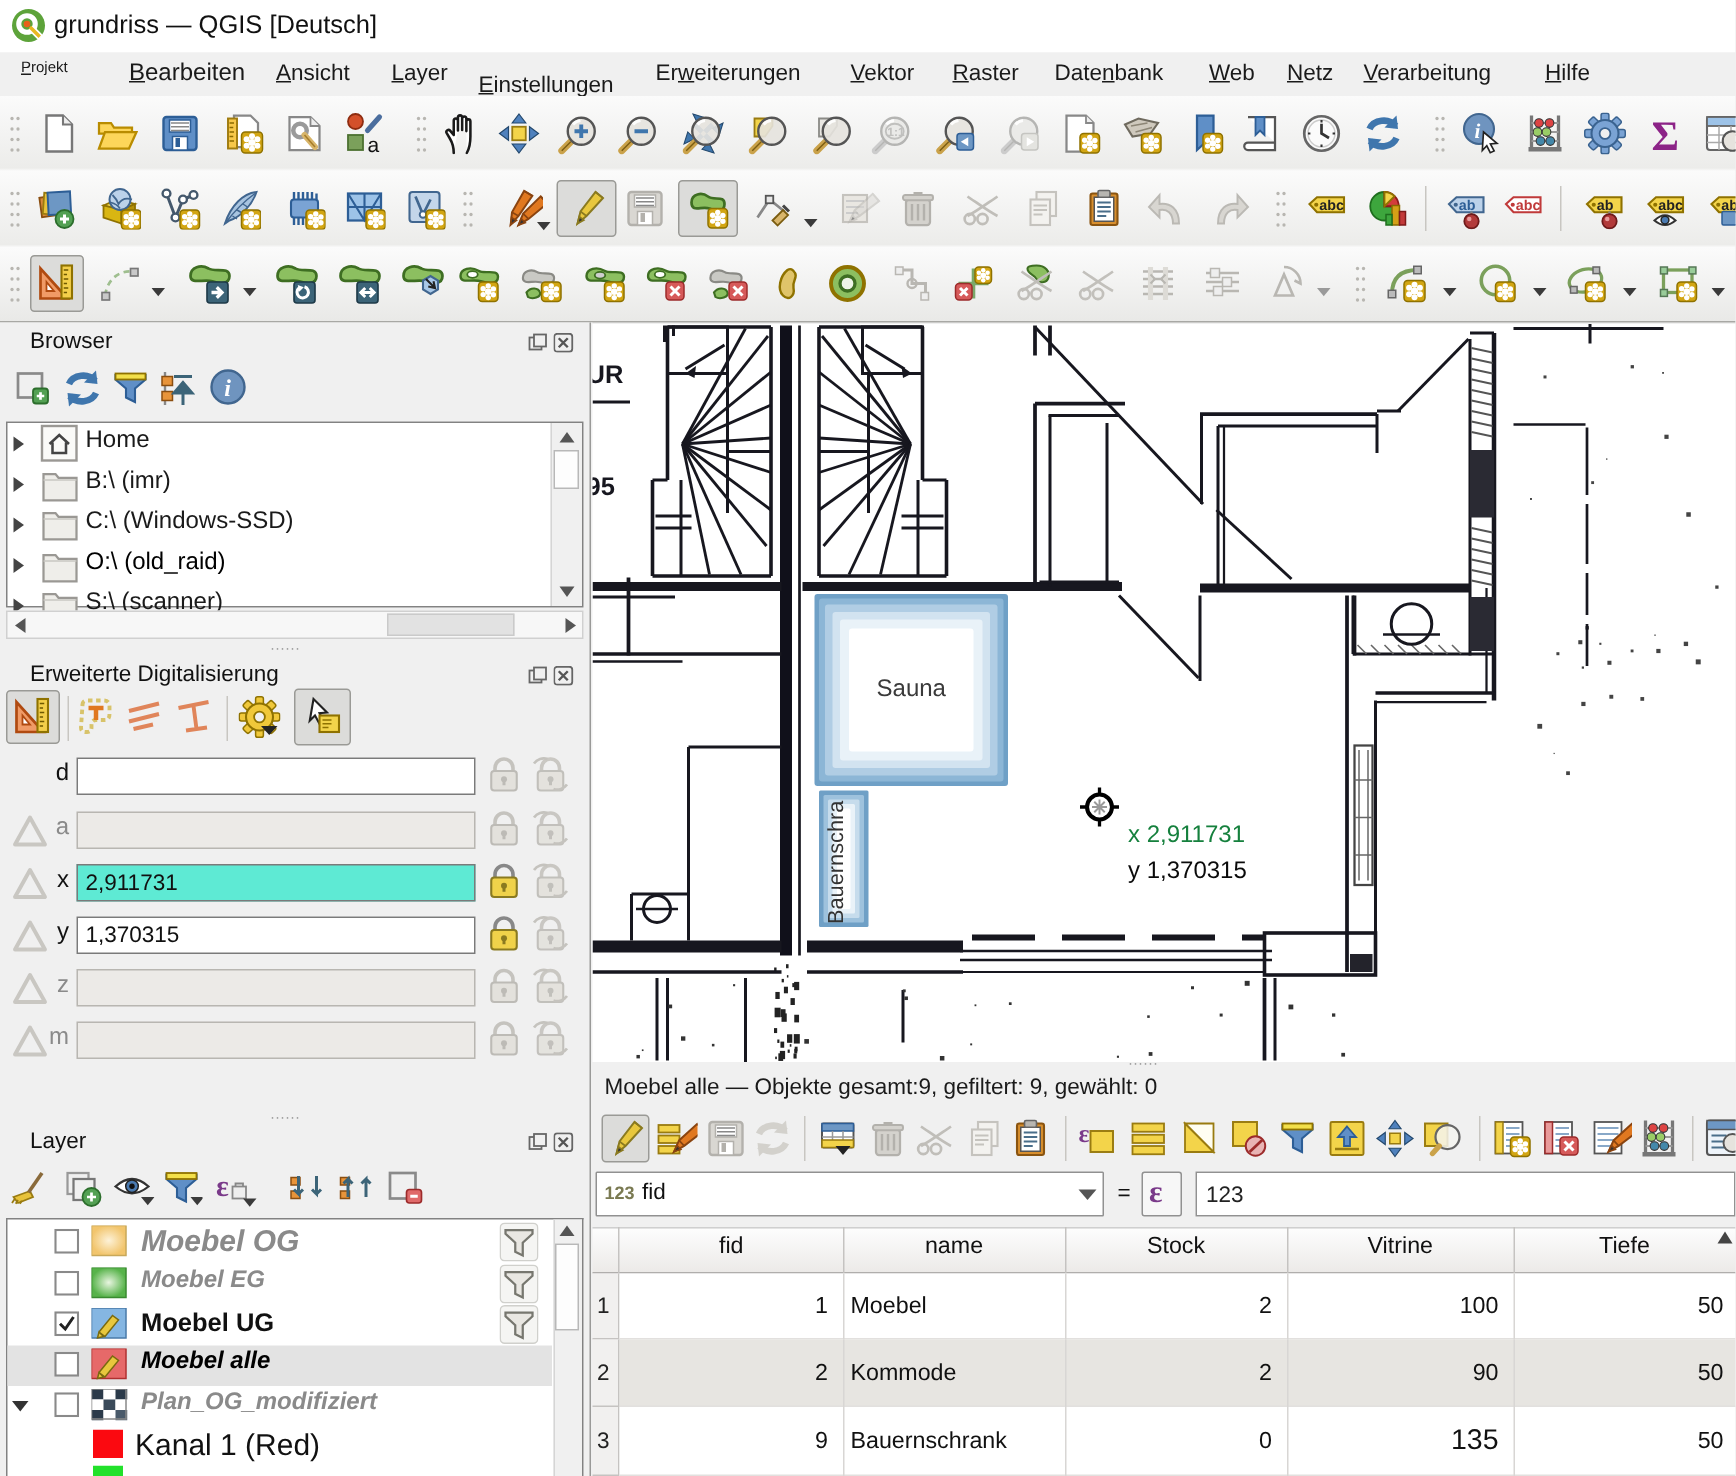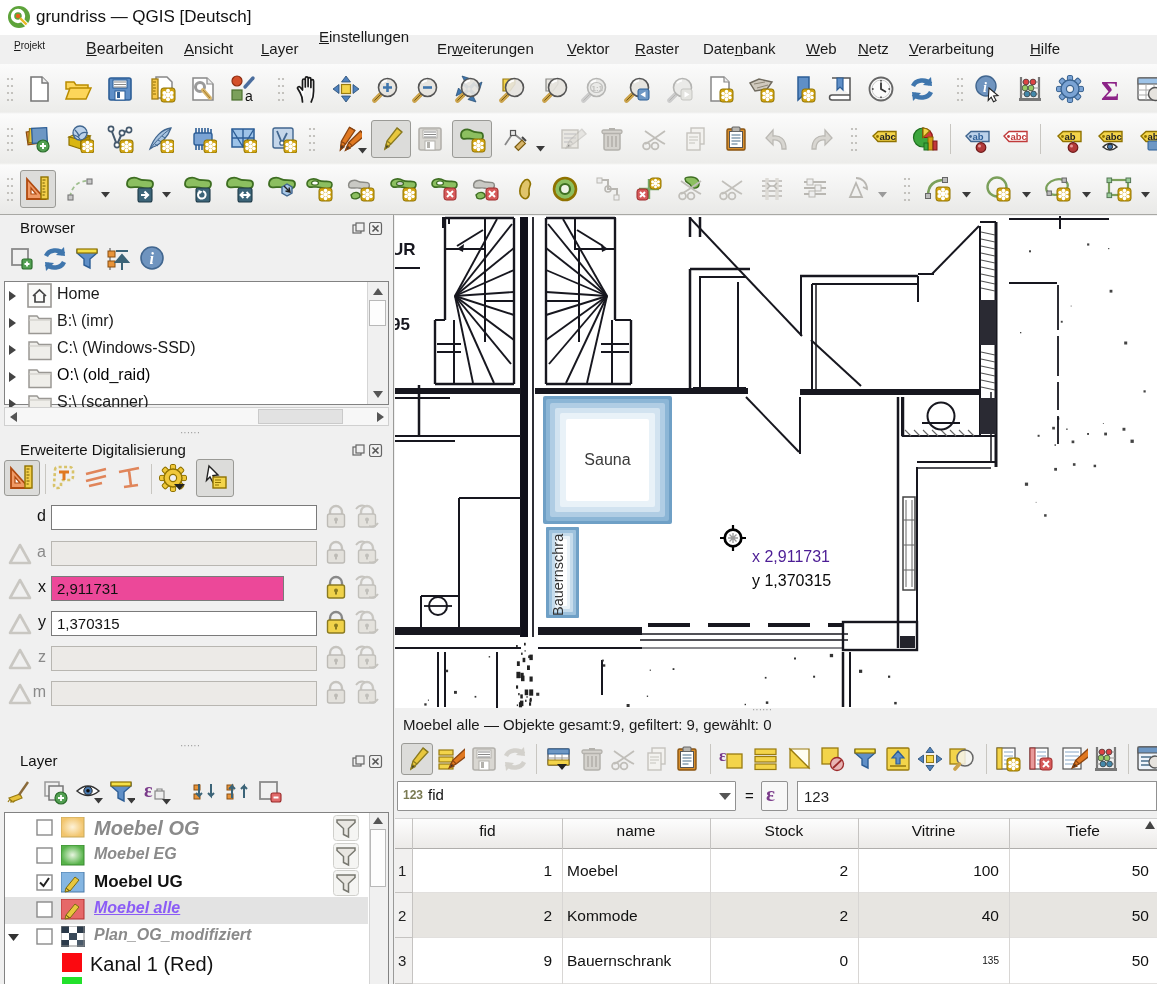--- a/index.html
+++ b/index.html
@@ -11,21 +11,21 @@
     <path d="M13.5 13.5 L20 20" stroke="#fff" stroke-width="4.5"></path>
     <path d="M13 13 L19.5 19.5" stroke="#e8b820" stroke-width="2.4"></path>
     <circle cx="11" cy="11" r="2.2" fill="#e8601a"></circle>
   </svg>
 <div class="abs" style="left:36px;top:7px;font-size:17px;color:#111">grundriss — QGIS [Deutsch]</div>
 <div class="abs" style="left:0;top:35px;width:1157px;height:29px;background:#f0f0f0"></div>
 <div class="abs" style="left:14px;top:40px;font-size:10px;color:#1a1a1a"><u>P</u>rojekt</div>
 <div class="abs" style="left:86px;top:40px;font-size:16px;color:#1a1a1a"><u>B</u>earbeiten</div>
 <div class="abs" style="left:184px;top:40px;font-size:15px;color:#1a1a1a"><u>A</u>nsicht</div>
 <div class="abs" style="left:261px;top:40px;font-size:15px;color:#1a1a1a"><u>L</u>ayer</div>
-<div class="abs" style="left:319px;top:28px;font-size:15px;color:#1a1a1a"><u>E</u>instellungen</div>
+<div class="abs" style="left:319px;top:48px;font-size:15px;color:#1a1a1a"><u>E</u>instellungen</div>
 <div class="abs" style="left:437px;top:40px;font-size:15px;color:#1a1a1a">Er<u>w</u>eiterungen</div>
 <div class="abs" style="left:567px;top:40px;font-size:15px;color:#1a1a1a"><u>V</u>ektor</div>
 <div class="abs" style="left:635px;top:40px;font-size:15px;color:#1a1a1a"><u>R</u>aster</div>
 <div class="abs" style="left:703px;top:40px;font-size:15px;color:#1a1a1a">Date<u>n</u>bank</div>
 <div class="abs" style="left:806px;top:40px;font-size:15px;color:#1a1a1a"><u>W</u>eb</div>
 <div class="abs" style="left:858px;top:40px;font-size:15px;color:#1a1a1a"><u>N</u>etz</div>
 <div class="abs" style="left:909px;top:40px;font-size:15px;color:#1a1a1a"><u>V</u>erarbeitung</div>
 <div class="abs" style="left:1030px;top:40px;font-size:15px;color:#1a1a1a"><u>H</u>ilfe</div>
 <div class="abs" style="left:0;top:64px;width:1157px;height:151px;background:linear-gradient(#fbfbfb,#ececea 48px,#fbfbfb 50px,#ececea 99px,#fbfbfb 101px,#e9e9e7 150px);border-bottom:1px solid #a8a8a4"></div>
 <svg style="position:absolute;left:6px;top:75px" width="9" height="28" viewBox="0 0 9 28">
@@ -926,21 +926,21 @@
       <rect x="5.5" y="11" width="17" height="13" rx="2" fill="#e3e1dc" stroke="#bdbbb6" stroke-width="1.4"></rect>
       <circle cx="14" cy="16.5" r="2" fill="#bdbbb6"></circle>
       <path d="M14 17 v3.5" stroke="#bdbbb6" stroke-width="2"></path>
     </g>
     <path d="M3 6 a8 8 0 0 1 9-3 M25 20 a8 8 0 0 1 -9 3" stroke="#c5c3be" stroke-width="1.8" fill="none"></path>
   </svg>
 <svg style="position:absolute;left:6px;top:575px" width="26" height="26" viewBox="0 0 26 26">
     <path d="M14 5 L24 23 H4 Z" fill="none" stroke="#c9c7c2" stroke-width="2.6" stroke-linejoin="round"></path>
   </svg>
 <div class="abs" style="left:30px;top:578px;width:16px;text-align:right;font-size:16px;color:#111">x</div>
-<div class="abs" style="left:51px;top:576px;width:233px;height:25px;background:#ec4899;border:1px solid #7a7a7a;font-size:15px;color:#111;line-height:23px;padding-left:5px">2,911731</div>
+<div class="abs" style="left:51px;top:576px;width:266px;height:25px;background:#5eead4;border:1px solid #7a7a7a;font-size:15px;color:#111;line-height:23px;padding-left:5px">2,911731</div>
 <svg style="position:absolute;left:322px;top:574px" width="28" height="28" viewBox="0 0 28 28">
     <path d="M8 12 V9 a6 6 0 0 1 12 0 V12" fill="none" stroke="#888" stroke-width="2.4"></path>
     <rect x="5.5" y="11" width="17" height="13" rx="2" fill="#f0d24a" stroke="#8a7a20" stroke-width="1.4"></rect>
     <circle cx="14" cy="16.5" r="2" fill="#8a7a20"></circle>
     <path d="M14 17 v3.5" stroke="#8a7a20" stroke-width="2"></path>
   </svg>
 <svg style="position:absolute;left:353px;top:574px" width="28" height="28" viewBox="0 0 28 28">
     <g opacity="0.9">
       <path d="M8 12 V9 a6 6 0 0 1 12 0 V12" fill="none" stroke="#c5c3be" stroke-width="2.4"></path>
       <rect x="5.5" y="11" width="17" height="13" rx="2" fill="#e3e1dc" stroke="#bdbbb6" stroke-width="1.4"></rect>
@@ -1113,21 +1113,21 @@
     <rect x="0.5" y="0.5" width="25" height="25" rx="3" fill="#f5f5f3" stroke="#d0d0cc" stroke-width="1"></rect>
     <path d="M4 5 h18 v2.5 l-6.5 6 v8.5 l-5-2.5 v-6 L4 7.5 z" fill="#e9e7e2" stroke="#77776f" stroke-width="1.5"></path>
   </svg>
 <svg style="position:absolute;left:36px;top:901px" width="17" height="17" viewBox="0 0 17 17">
     <rect x="1" y="1" width="15" height="15" fill="#fff" stroke="#8a8a8a" stroke-width="1.4"></rect>
   </svg>
 <svg style="position:absolute;left:61px;top:899px" width="24" height="21" viewBox="0 0 24 21">
     <rect x="0" y="0" width="23" height="20" fill="#e66969" stroke="#b03030" stroke-width="1"></rect>
     <path d="M5 16 L14 5 L18 8 L9 19 Z M5 16 l-1 4 4-1z" fill="#e8c73d" stroke="#7a6a10" stroke-width="1"></path>
   </svg>
-<div class="abs" style="left:94px;top:899px;font-size:16px"><i><b style="color:#8b5cf6;text-decoration:underline">Moebel alle</b></i></div>
+<div class="abs" style="left:94px;top:899px;font-size:16px"><i><b style="color:#000000;">Moebel alle</b></i></div>
 <svg style="position:absolute;left:36px;top:928px" width="17" height="17" viewBox="0 0 17 17">
     <rect x="1" y="1" width="15" height="15" fill="#fff" stroke="#8a8a8a" stroke-width="1.4"></rect>
   </svg>
 <svg style="position:absolute;left:61px;top:926px" width="24" height="21" viewBox="0 0 24 21">
     <rect x="0" y="0" width="8" height="7" fill="#2b3a4a"></rect>
     <rect x="8" y="0" width="8" height="7" fill="#fff"></rect>
     <rect x="16" y="0" width="8" height="7" fill="#2b3a4a"></rect>
     <rect x="0" y="7" width="8" height="7" fill="#fff"></rect>
     <rect x="8" y="7" width="8" height="7" fill="#3a4a5a"></rect>
     <rect x="16" y="7" width="8" height="7" fill="#fff"></rect>
@@ -1397,21 +1397,21 @@
 <div class="abs" style="left:555px;top:536px;width:15px;height:73px;border-radius:1px;background:#e9f2f8"></div>
 <div class="abs" style="left:558px;top:539px;width:9px;height:67px;border-radius:1px;background:#ffffff"></div>
 <div class="abs" style="left:546px;top:527px;width:33px;height:91px;overflow:hidden">
     <div style="position:absolute;left:4px;top:89px;transform:rotate(-90deg);transform-origin:0 0;font-size:14.5px;color:#333;white-space:nowrap">Bauernschra</div>
   </div>
 <svg style="position:absolute;left:719px;top:524px" width="28" height="28" viewBox="0 0 28 28">
     <circle cx="14" cy="14" r="8.3" fill="none" stroke="#000" stroke-width="2.7"></circle>
     <path d="M14 1 V6.5 M14 21.5 V27 M1 14 H6.5 M21.5 14 H27" stroke="#000" stroke-width="2.2"></path>
     <path d="M14 9 V19 M9 14 H19 M10.5 10.5 L17.5 17.5 M17.5 10.5 L10.5 17.5" stroke="#9a9a9a" stroke-width="1.3"></path>
   </svg>
-<div class="abs" style="left:752px;top:548px;font-size:16px;color:#4c1d95">x 2,911731</div>
+<div class="abs" style="left:752px;top:548px;font-size:16px;color:#15803d">x 2,911731</div>
 <div class="abs" style="left:752px;top:572px;font-size:16px;color:#0a0a0a">y 1,370315</div>
 <div class="abs" style="left:395px;top:708px;width:762px;height:276px;background:#f0f0f0"></div>
 <div class="abs" style="left:752px;top:708px;width:26px;height:3px;color:#999;font-size:10px;line-height:3px">······</div>
 <div class="abs" style="left:403px;top:716px;font-size:15px;color:#1a1a1a">Moebel alle — Objekte gesamt:9, gefiltert: 9, gewählt: 0</div>
 <div class="abs" style="left:401px;top:743px;width:32px;height:32px;background:#dcdcda;border:1px solid #9a9a96;border-radius:3px"></div>
 <div style="position:absolute;left:536px;top:744px;width:1px;height:30px;background:#c8c6c1"></div>
 <div style="position:absolute;left:710px;top:744px;width:1px;height:30px;background:#c8c6c1"></div>
 <div style="position:absolute;left:986px;top:744px;width:1px;height:30px;background:#c8c6c1"></div>
 <div style="position:absolute;left:1128px;top:744px;width:1px;height:30px;background:#c8c6c1"></div>
 <svg style="position:absolute;left:403px;top:745px" width="28" height="28" viewBox="0 0 28 28">
@@ -1598,28 +1598,28 @@
 <div class="abs" style="left:1009px;top:849px;width:140px;height:44px;line-height:44px;font-size:15.5px;color:#111;text-align:right">50</div>
 <div class="abs" style="left:562px;top:849px;width:1px;height:44px;background:#d8d6d4"></div>
 <div class="abs" style="left:710px;top:849px;width:1px;height:44px;background:#d8d6d4"></div>
 <div class="abs" style="left:858px;top:849px;width:1px;height:44px;background:#d8d6d4"></div>
 <div class="abs" style="left:1009px;top:849px;width:1px;height:44px;background:#d8d6d4"></div>
 <div class="abs" style="left:395px;top:893px;width:18px;height:45px;background:#f1f0ef;border-right:1px solid #c5c3c1;border-bottom:1px solid #c5c3c1;font-size:15px;color:#222;line-height:45px;padding-left:3px">2</div>
 <div class="abs" style="left:413px;top:893px;width:744px;height:45px;background:#e7e5e1;border-bottom:1px solid #e2e0de"></div>
 <div class="abs" style="left:413px;top:893px;width:139px;height:45px;line-height:45px;font-size:15.5px;color:#111;text-align:right">2</div>
 <div class="abs" style="left:567px;top:893px;height:45px;line-height:45px;font-size:15.5px;color:#111">Kommode</div>
 <div class="abs" style="left:710px;top:893px;width:138px;height:45px;line-height:45px;font-size:15.5px;color:#111;text-align:right">2</div>
-<div class="abs" style="left:858px;top:893px;width:141px;height:45px;line-height:45px;font-size:15.5px;color:#111;text-align:right">40</div>
+<div class="abs" style="left:858px;top:893px;width:141px;height:45px;line-height:45px;font-size:15.5px;color:#111;text-align:right">90</div>
 <div class="abs" style="left:1009px;top:893px;width:140px;height:45px;line-height:45px;font-size:15.5px;color:#111;text-align:right">50</div>
 <div class="abs" style="left:562px;top:893px;width:1px;height:45px;background:#d8d6d4"></div>
 <div class="abs" style="left:710px;top:893px;width:1px;height:45px;background:#d8d6d4"></div>
 <div class="abs" style="left:858px;top:893px;width:1px;height:45px;background:#d8d6d4"></div>
 <div class="abs" style="left:1009px;top:893px;width:1px;height:45px;background:#d8d6d4"></div>
 <div class="abs" style="left:395px;top:938px;width:18px;height:46px;background:#f1f0ef;border-right:1px solid #c5c3c1;border-bottom:1px solid #c5c3c1;font-size:15px;color:#222;line-height:46px;padding-left:3px">3</div>
 <div class="abs" style="left:413px;top:938px;width:744px;height:46px;background:#ffffff;border-bottom:1px solid #e2e0de"></div>
 <div class="abs" style="left:413px;top:938px;width:139px;height:46px;line-height:46px;font-size:15.5px;color:#111;text-align:right">9</div>
 <div class="abs" style="left:567px;top:938px;height:46px;line-height:46px;font-size:15.5px;color:#111">Bauernschrank</div>
 <div class="abs" style="left:710px;top:938px;width:138px;height:46px;line-height:46px;font-size:15.5px;color:#111;text-align:right">0</div>
-<div class="abs" style="left:858px;top:938px;width:141px;height:46px;line-height:46px;font-size:10px;color:#111;text-align:right">135</div>
+<div class="abs" style="left:858px;top:938px;width:141px;height:46px;line-height:46px;font-size:19px;color:#111;text-align:right">135</div>
 <div class="abs" style="left:1009px;top:938px;width:140px;height:46px;line-height:46px;font-size:15.5px;color:#111;text-align:right">50</div>
 <div class="abs" style="left:562px;top:938px;width:1px;height:46px;background:#d8d6d4"></div>
 <div class="abs" style="left:710px;top:938px;width:1px;height:46px;background:#d8d6d4"></div>
 <div class="abs" style="left:858px;top:938px;width:1px;height:46px;background:#d8d6d4"></div>
 <div class="abs" style="left:1009px;top:938px;width:1px;height:46px;background:#d8d6d4"></div>
 </body></html>

